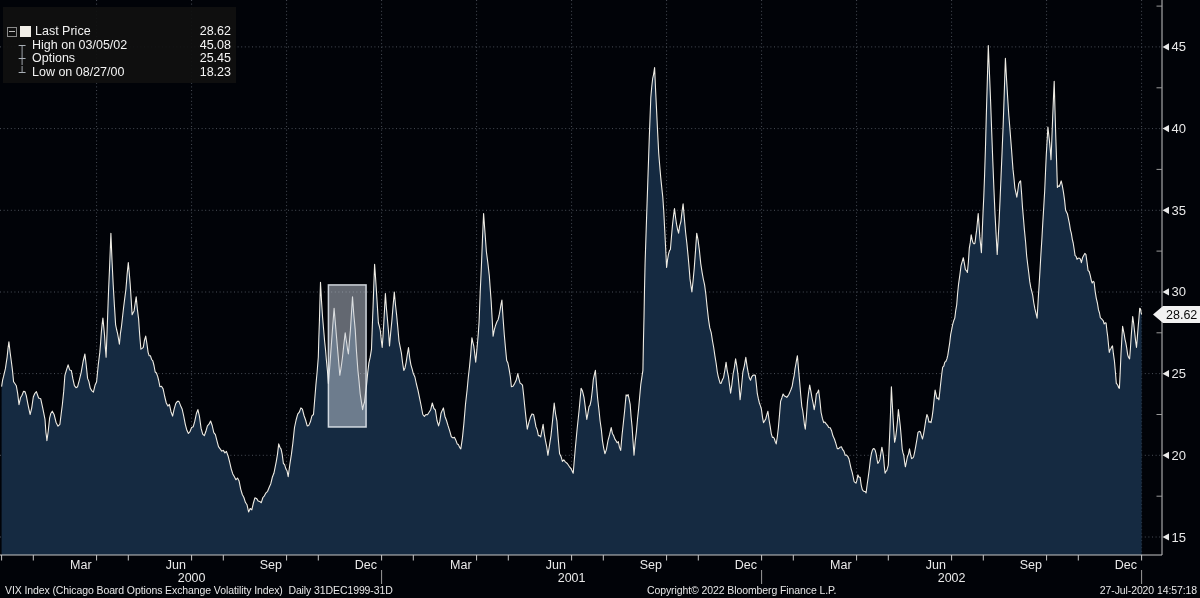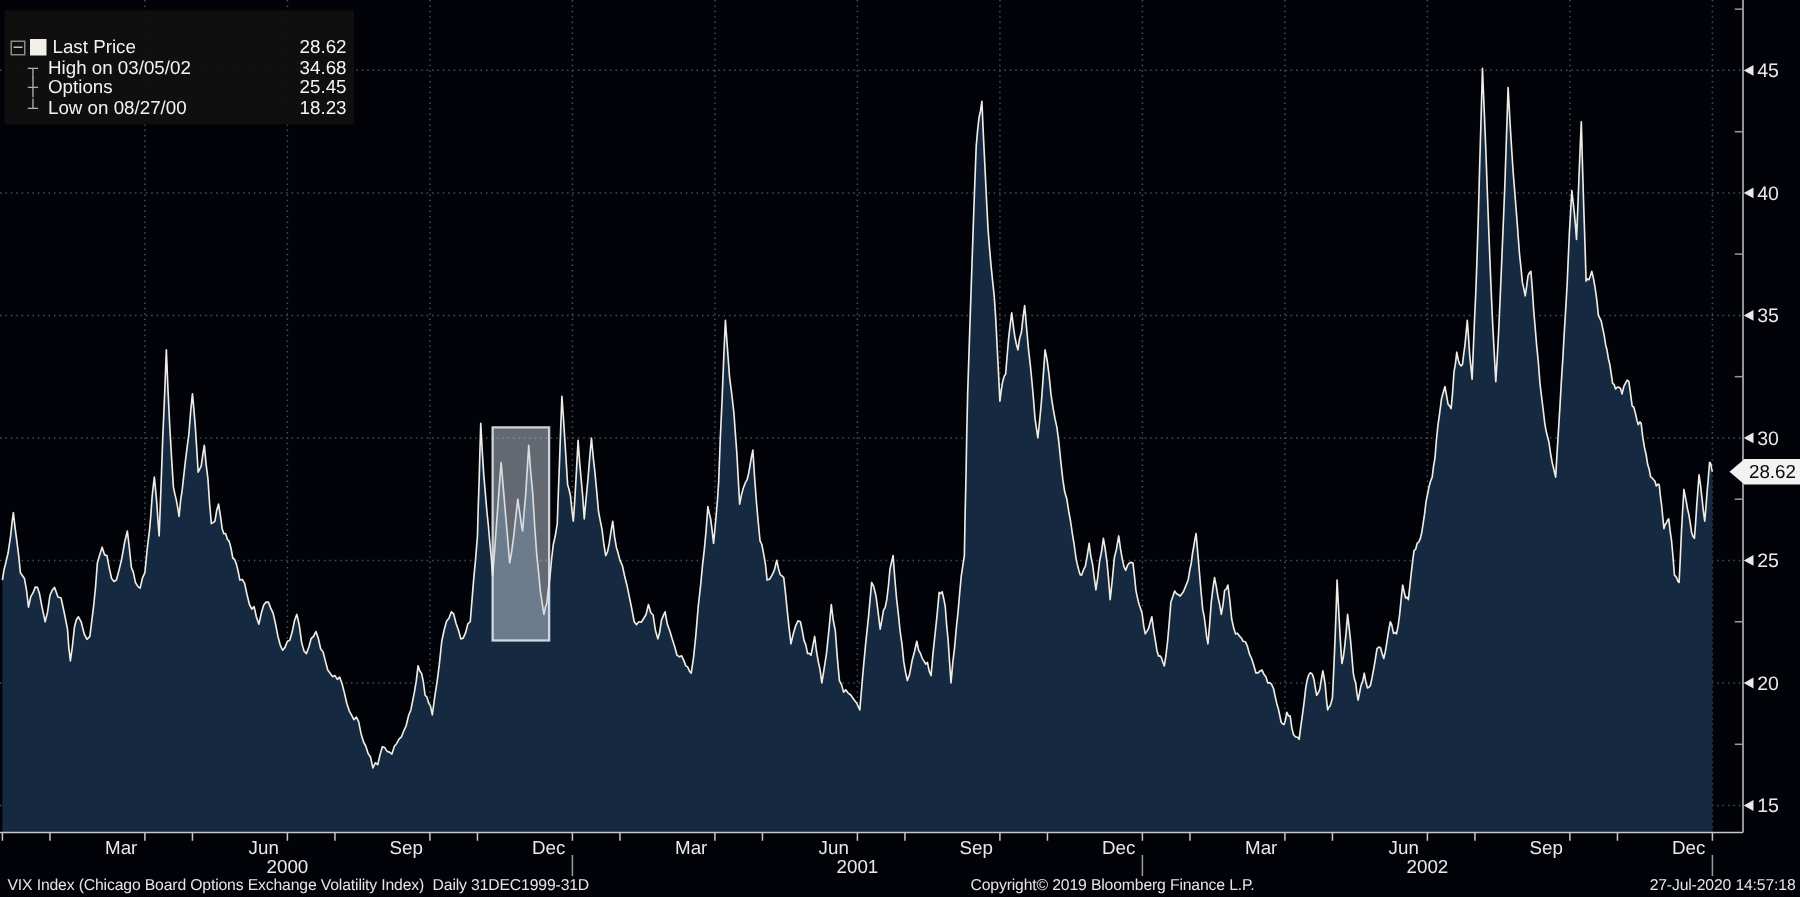--- a/index.html
+++ b/index.html
@@ -144,33 +144,33 @@
   <div class="legend">
     <div class="lrow">
       <span class="collapse-box"></span>
       <span class="sq"></span>
       <span class="llab">Last Price</span>
       <span class="lval">28.62</span>
     </div>
     <div class="lrow">
       <span class="mk">┬</span>
       <span class="llab">High on 03/05/02</span>
-      <span class="lval">34.68</span>
+      <span class="lval">45.08</span>
     </div>
     <div class="lrow">
       <span class="mk">┼</span>
       <span class="llab">Options</span>
       <span class="lval">25.45</span>
     </div>
     <div class="lrow">
       <span class="mk">┴</span>
       <span class="llab">Low on 08/27/00</span>
       <span class="lval">18.23</span>
     </div>
   </div>
 
   <div class="footer">
     <span class="f-left">VIX Index (Chicago Board Options Exchange Volatility Index)  Daily 31DEC1999-31D</span>
-    <span class="f-center">Copyright© 2019 Bloomberg Finance L.P.</span>
+    <span class="f-center">Copyright© 2022 Bloomberg Finance L.P.</span>
     <span class="f-right">27-Jul-2020 14:57:18</span>
   </div>
 
 </div>
 
 </body></html>

